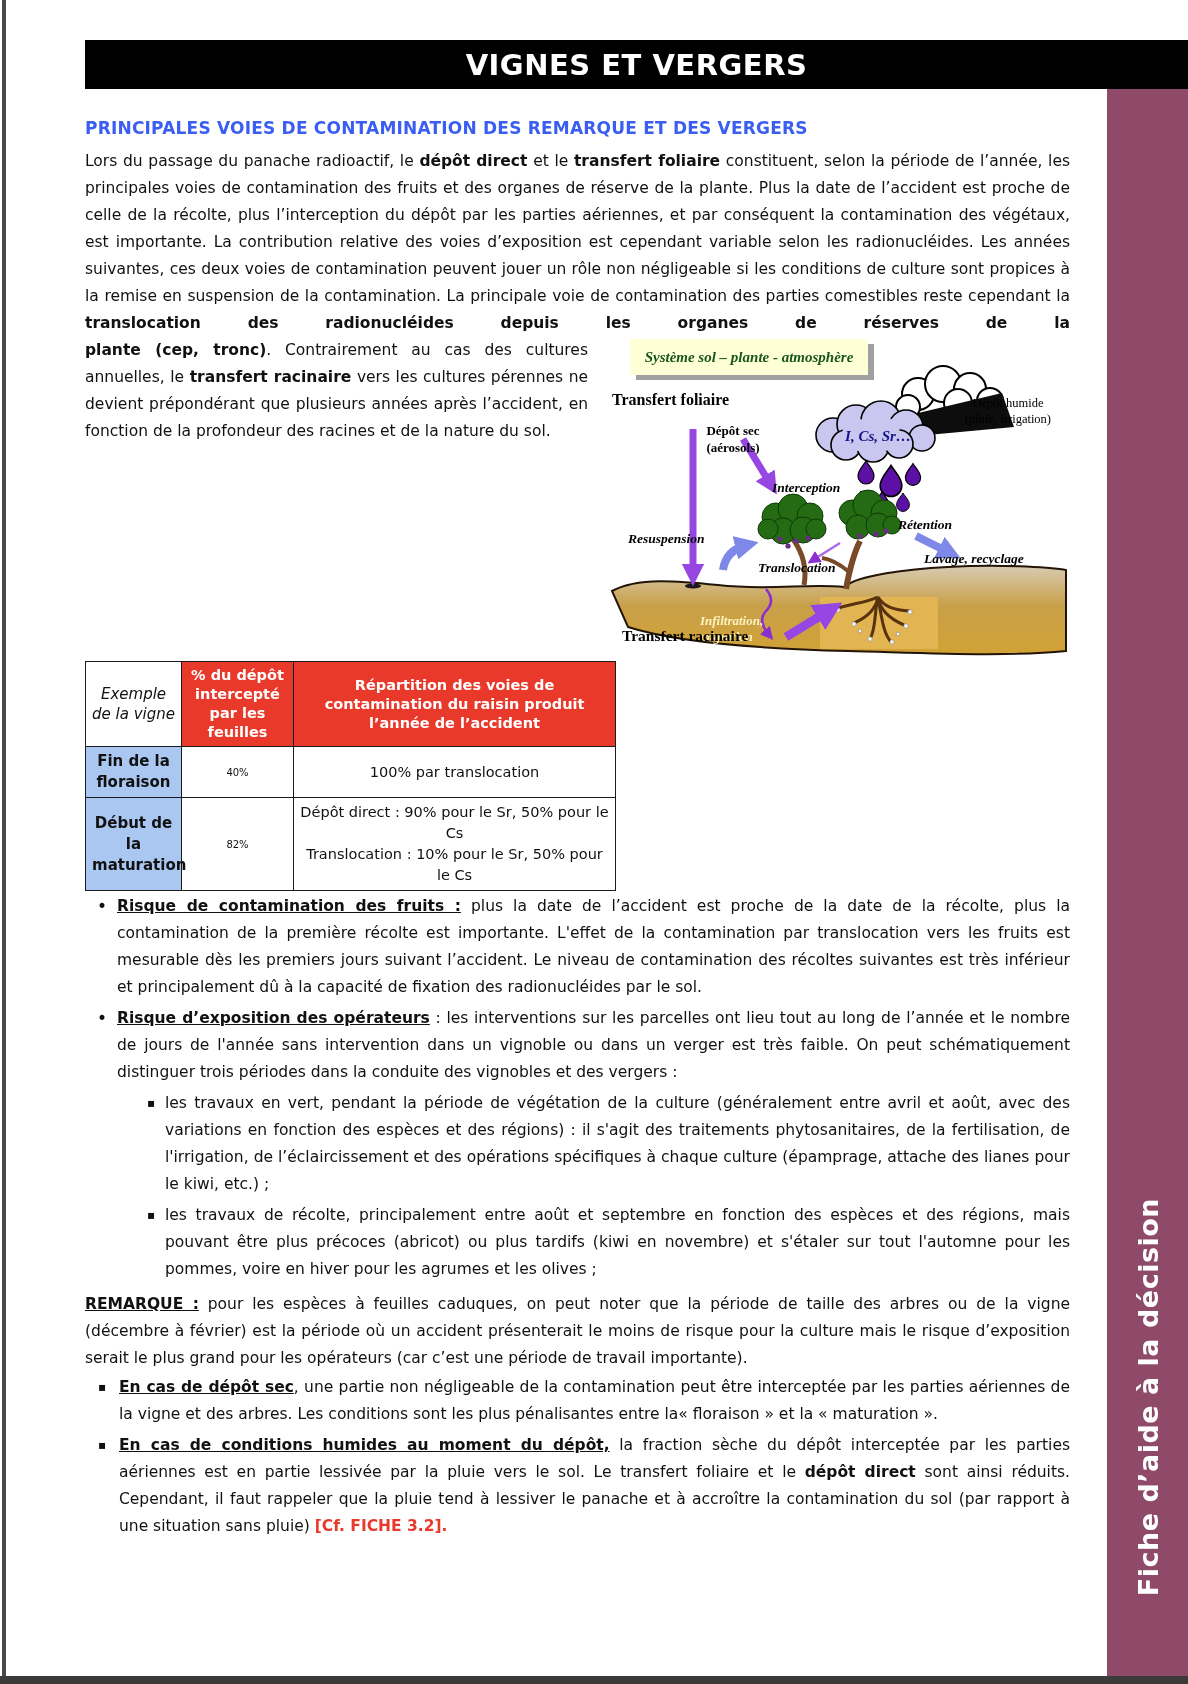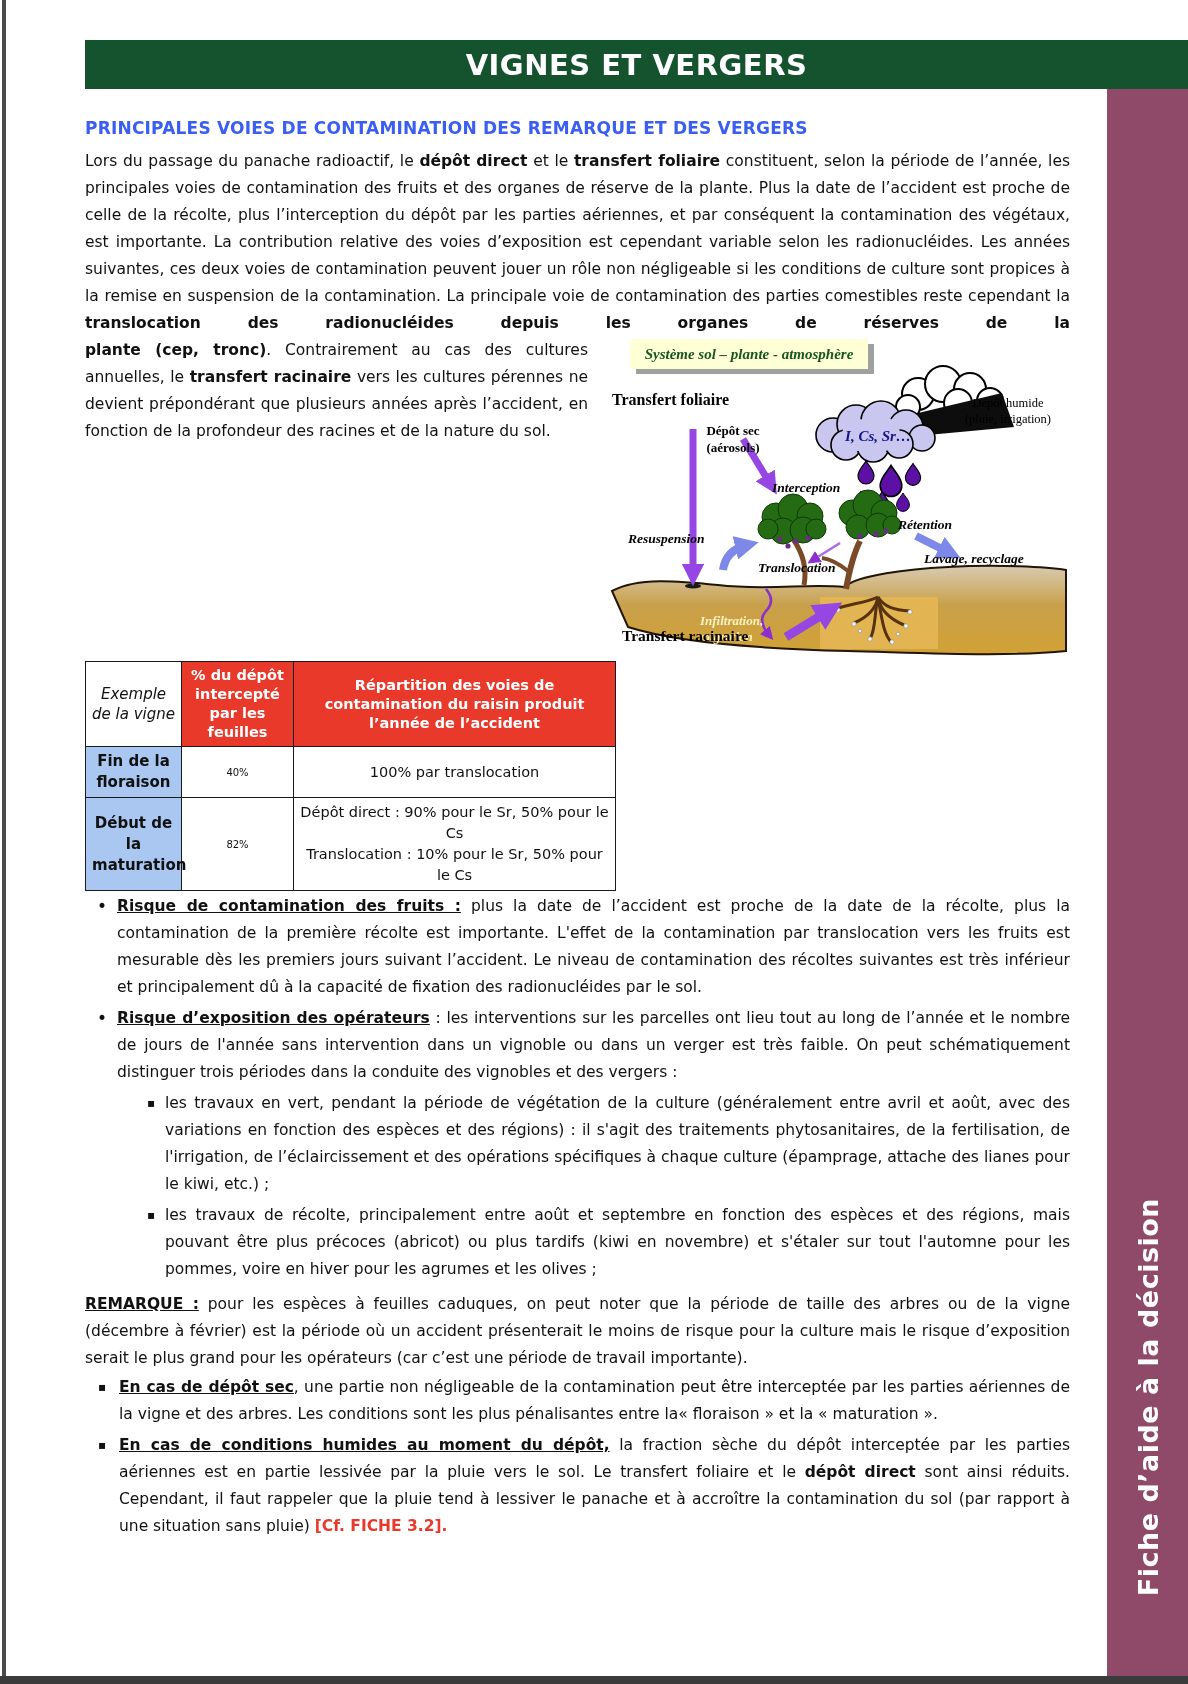--- a/index.html
+++ b/index.html
@@ -6,21 +6,21 @@
   html,body { background:#ffffff; }
   body {
     position:relative; width:1188px; height:1684px; overflow:hidden;
     font-family:"DejaVu Sans", sans-serif; color:#111;
   }
   .left-rule { position:absolute; left:2px; top:0; width:4px; height:100%; background:#4a4a4a; }
   .bottom-rule { position:absolute; left:0; bottom:0; width:100%; height:8px; background:#3b3b3b; }
 
   .header-bar {
     position:absolute; left:85px; top:40px; right:0; height:49px;
-    background:#14532d; display:flex; align-items:center; justify-content:center;
+    background:#000000; display:flex; align-items:center; justify-content:center;
   }
   .header-bar h1 { color:#fff; font-size:29px; font-weight:bold; letter-spacing:.5px; }
 
   .side-band { position:absolute; top:89px; right:0; width:81px; bottom:8px; background:#8e4a68; }
   .side-band .vtext {
     position:absolute; bottom:80px; left:50%;
     transform:translateX(-50%) rotate(180deg);
     writing-mode:vertical-rl; white-space:nowrap;
     color:#fff; font-size:27px; font-weight:bold; letter-spacing:.5px;
   }
@@ -34,21 +34,21 @@
   .body { font-size:15.5px; line-height:27px; text-align:justify; }
   .jlast { text-align-last:justify; }
   .b { font-weight:bold; }
   .u { text-decoration:underline; }
   .red { color:#e8392b; font-weight:bold; }
 
   
   .wrapzone::after { content:""; display:block; clear:both; }
   .diagram { position:relative; float:right; width:462px; height:318px; margin:2px 0 4px 20px; }
   .dg-title {
-    position:absolute; left:22px; top:0; width:238px; height:30px; z-index:2;
+    position:absolute; left:22px; top:0; width:238px; height:36px; z-index:2;
     background:#ffffd6; box-shadow:6px 5px 0 #a0a0a0;
     display:flex; align-items:center; justify-content:center;
     font-family:"Liberation Serif", serif; font-style:italic; font-weight:bold;
     font-size:15px; color:#17551c;
   }
   .dg-svg { position:absolute; left:0; top:0; }
   .sl { font-family:"Liberation Serif", serif; }
   .sb { font-weight:bold; }
   .si { font-style:italic; font-weight:bold; }
 

